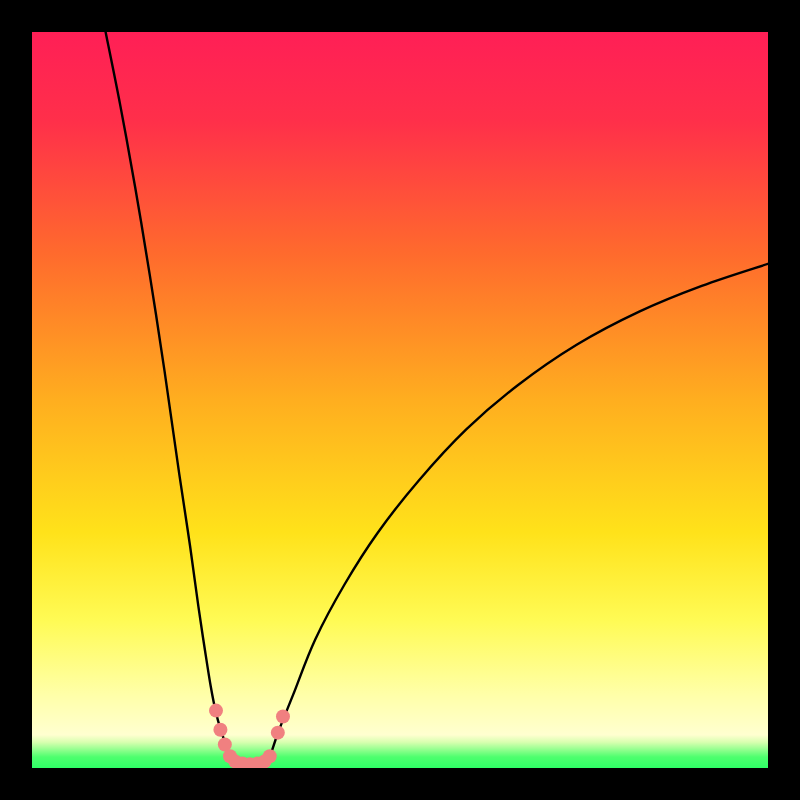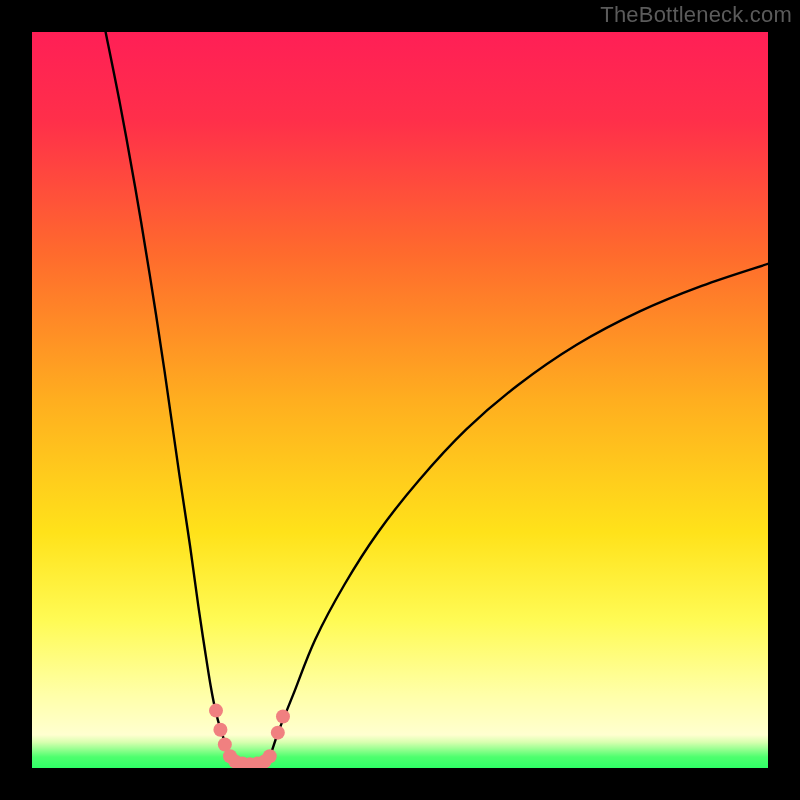--- a/index.html
+++ b/index.html
@@ -36,21 +36,20 @@
   }
   svg {
     display: block;
   }
 </style>
 </head>
 <body>
 
 <div class="outer">
 
-  <div class="attribution">TheBottleneck.com</div>
 
   <div class="plot">
     <svg id="plot-svg" width="736" height="736" viewBox="0 0 736 736" preserveAspectRatio="none">
       <defs>
         <linearGradient id="bg-grad" x1="0" y1="0" x2="0" y2="1">
             <stop offset="0%" stop-color="#ff1f56"></stop>
             <stop offset="12%" stop-color="#ff2f4a"></stop>
             <stop offset="30%" stop-color="#ff6a2d"></stop>
             <stop offset="50%" stop-color="#ffae1f"></stop>
             <stop offset="68%" stop-color="#ffe21a"></stop>

